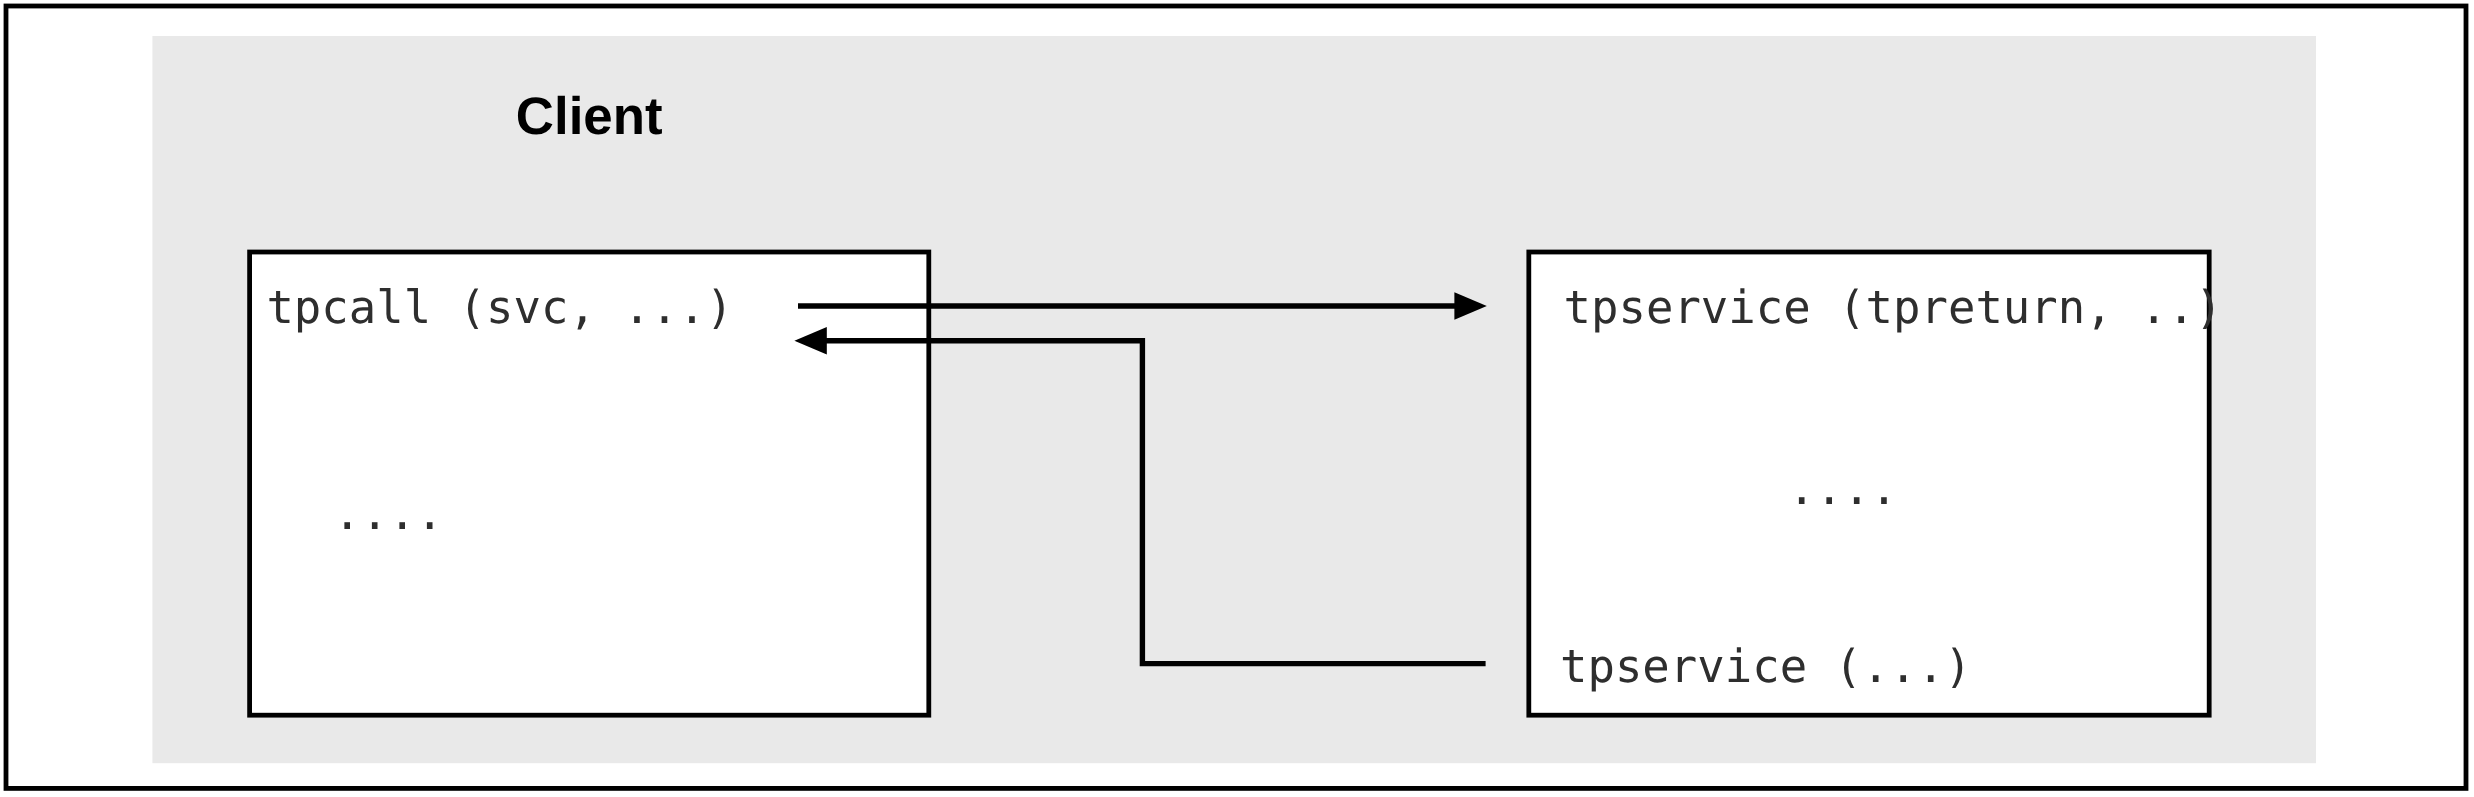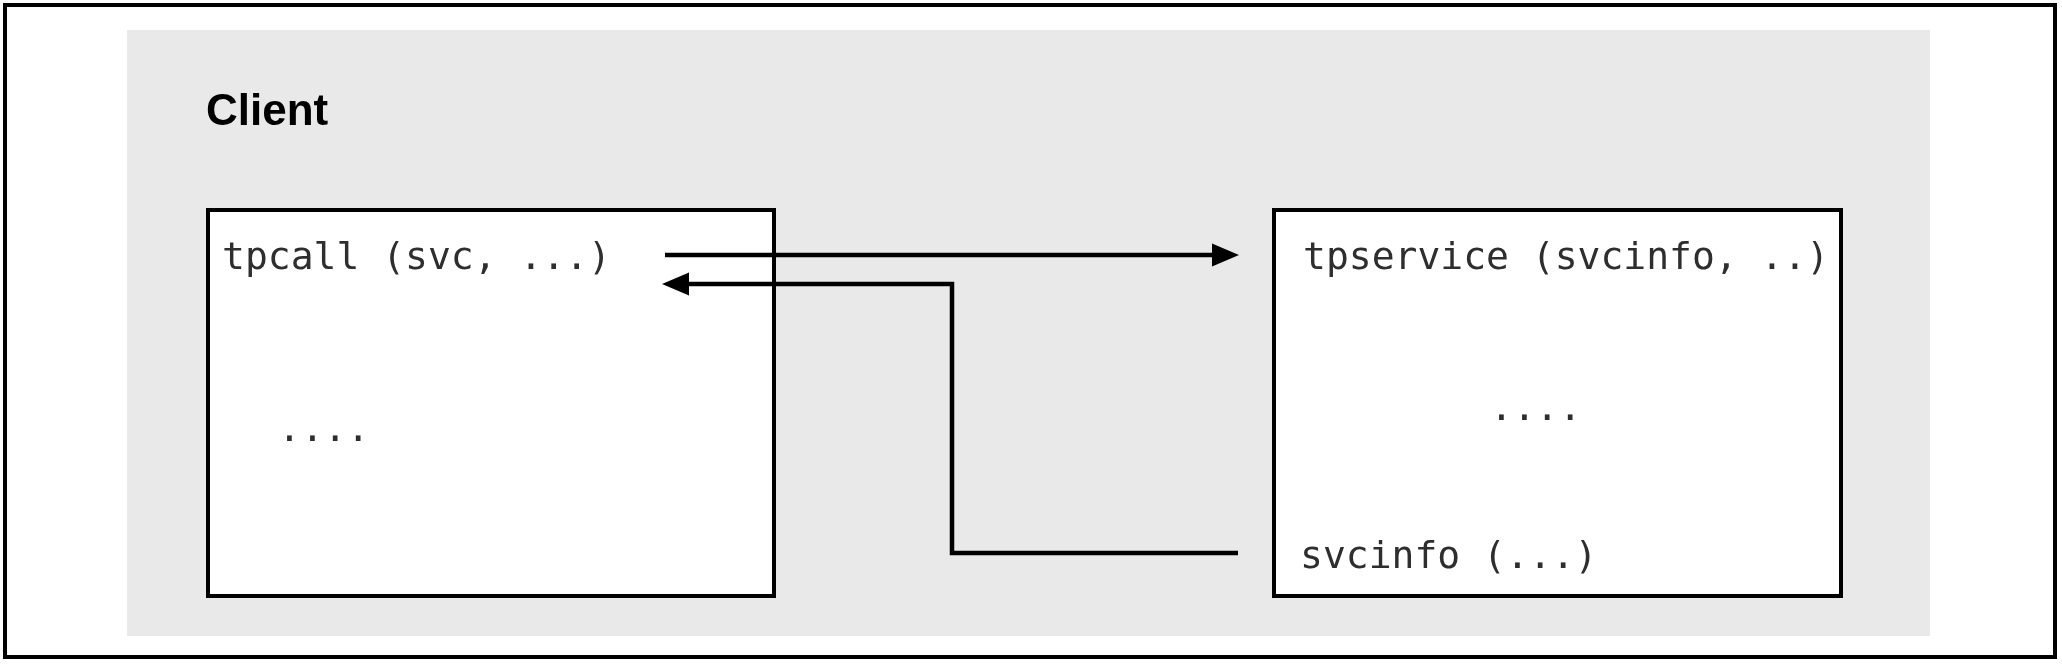--- a/index.html
+++ b/index.html
@@ -19,27 +19,28 @@
     box-sizing: border-box;
   }
   .panel {
     position: absolute;
     left: 127px; top: 30px;
     width: 1803px; height: 606px;
     background: #e9e9e9;
   }
   .heading {
     position: absolute;
-    top: 88px;
+    top: 76px;
     height: 44px;
     line-height: 44px;
     font-family: "Liberation Sans", sans-serif;
     font-weight: bold;
     font-size: 44px;
     color: #000000;
+    text-align: center;
     white-space: pre;
   }
   .heading.client { left: 206px; width: 570px; }
   .heading.server { left: 1272px; width: 571px; }
   .node-box {
     position: absolute;
     top: 208px;
     height: 390px;
     background: #ffffff;
     border: 4px solid #000000;
@@ -80,25 +81,25 @@
 
 
   <div class="node-box client"></div>
   <div class="node-box server"></div>
 
   <div class="code tpcall">tpcall (svc, ...)</div>
 
 
   <div class="code client-dots">....</div>
 
-  <div class="code tpservice">tpservice (svcinfo, ..)</div>
+  <div class="code tpservice">tpservice (tpreturn, ..)</div>
 
   <div class="code server-dots">....</div>
 
-  <div class="code tpreturn">svcinfo (...)</div>
+  <div class="code tpreturn">tpservice (...)</div>
 
   <svg class="arrows" viewBox="0 0 2062 664" xmlns="http://www.w3.org/2000/svg">
     <g stroke="#000000" fill="#000000">
       <line x1="665" y1="255" x2="1216" y2="255" stroke-width="4.5"></line>
       <polygon points="1239,255 1212,243.5 1212,266.5" stroke="none"></polygon>
     </g>
     <g stroke="#000000" fill="none">
       <polyline points="686,284 952,284 952,553 1238,553" stroke-width="4.5"></polyline>
       <polygon points="662,284 689,272.5 689,295.5" stroke="none" fill="#000000"></polygon>
     </g>

